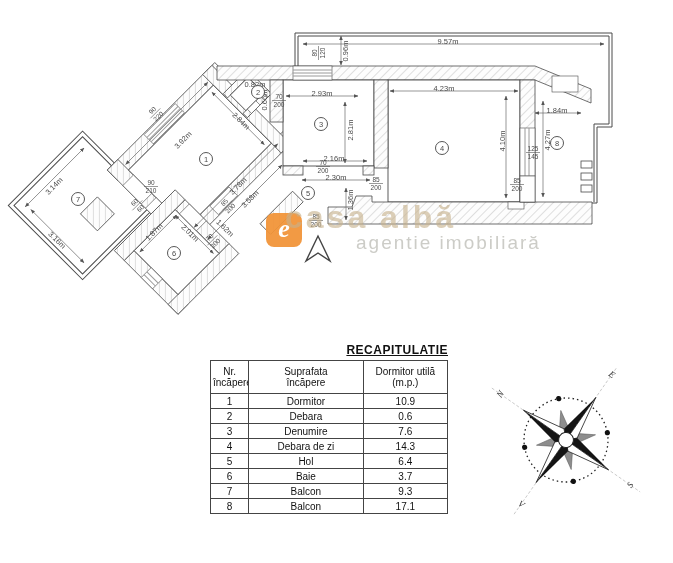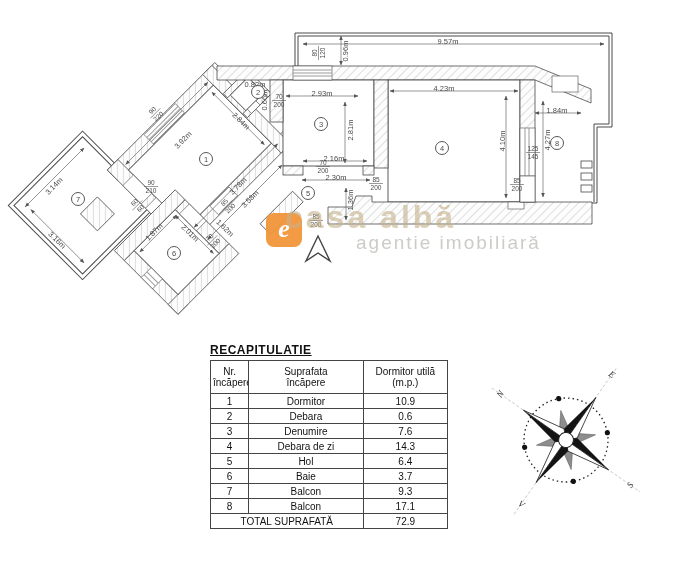--- a/index.html
+++ b/index.html
@@ -20,21 +20,21 @@
   
   .wm-logo{position:absolute;left:266px;top:213px;width:36px;height:34px;background:#f2953a;
            border-radius:8px;color:#fff;font:italic bold 26px "Liberation Serif",serif;
            text-align:center;line-height:32px;opacity:.95;}
   .wm-brand{position:absolute;left:285px;top:199px;font:bold 32px "Liberation Sans",sans-serif;
             color:rgba(198,178,140,.62);letter-spacing:3px;white-space:nowrap;text-align:center;}
   .wm-tag{position:absolute;left:314px;top:232px;font:19px "Liberation Sans",sans-serif;
           color:rgba(170,170,162,.6);letter-spacing:2px;white-space:nowrap;margin-left:42px;}
 
   
-  .rtitle{position:absolute;left:210px;top:343px;width:238px;text-align:left;
+  .rtitle{position:absolute;left:210px;top:343px;width:238px;text-align:right;
           font:bold 12px "Liberation Sans",sans-serif;color:#111;
           text-decoration:underline;letter-spacing:.5px;}
   .rtable{position:absolute;left:210px;top:360px;width:238px;border-collapse:collapse;
           font:10px "Liberation Sans",sans-serif;color:#111;table-layout:fixed;}
   .rtable th,.rtable td{border:1px solid #444;padding:0 2px;text-align:center;
           vertical-align:middle;overflow:hidden;}
   .rtable th{font-weight:normal;white-space:pre-line;height:32px;}
   .rtable td{height:14px;}
   .c1{width:38px;}.c2{width:114px;}.c3{width:84px;}
 
@@ -369,24 +369,20 @@
         </tr>
         <tr>
           <td>7</td>
           <td>Balcon</td>
           <td>9.3</td>
         </tr>
         <tr>
           <td>8</td>
           <td>Balcon</td>
           <td>17.1</td>
-        </tr>
-        <tr>
-          <td colspan="2">TOTAL SUPRAFATĂ</td>
-          <td>72.9</td>
         </tr>
       </tbody>
   </table>
 
   <svg id="compass" width="160" height="150" viewBox="0 0 160 150">
     <g transform="translate(76,72) rotate(-10)">
       <line class="cax" x1="-64" y1="-64" x2="64" y2="64"></line>
       <line class="cax" x1="-64" y1="64" x2="64" y2="-64"></line>
       <circle class="cdot" r="42"></circle>
       <circle cx="0" cy="-42" r="2.6" fill="#111"></circle>

